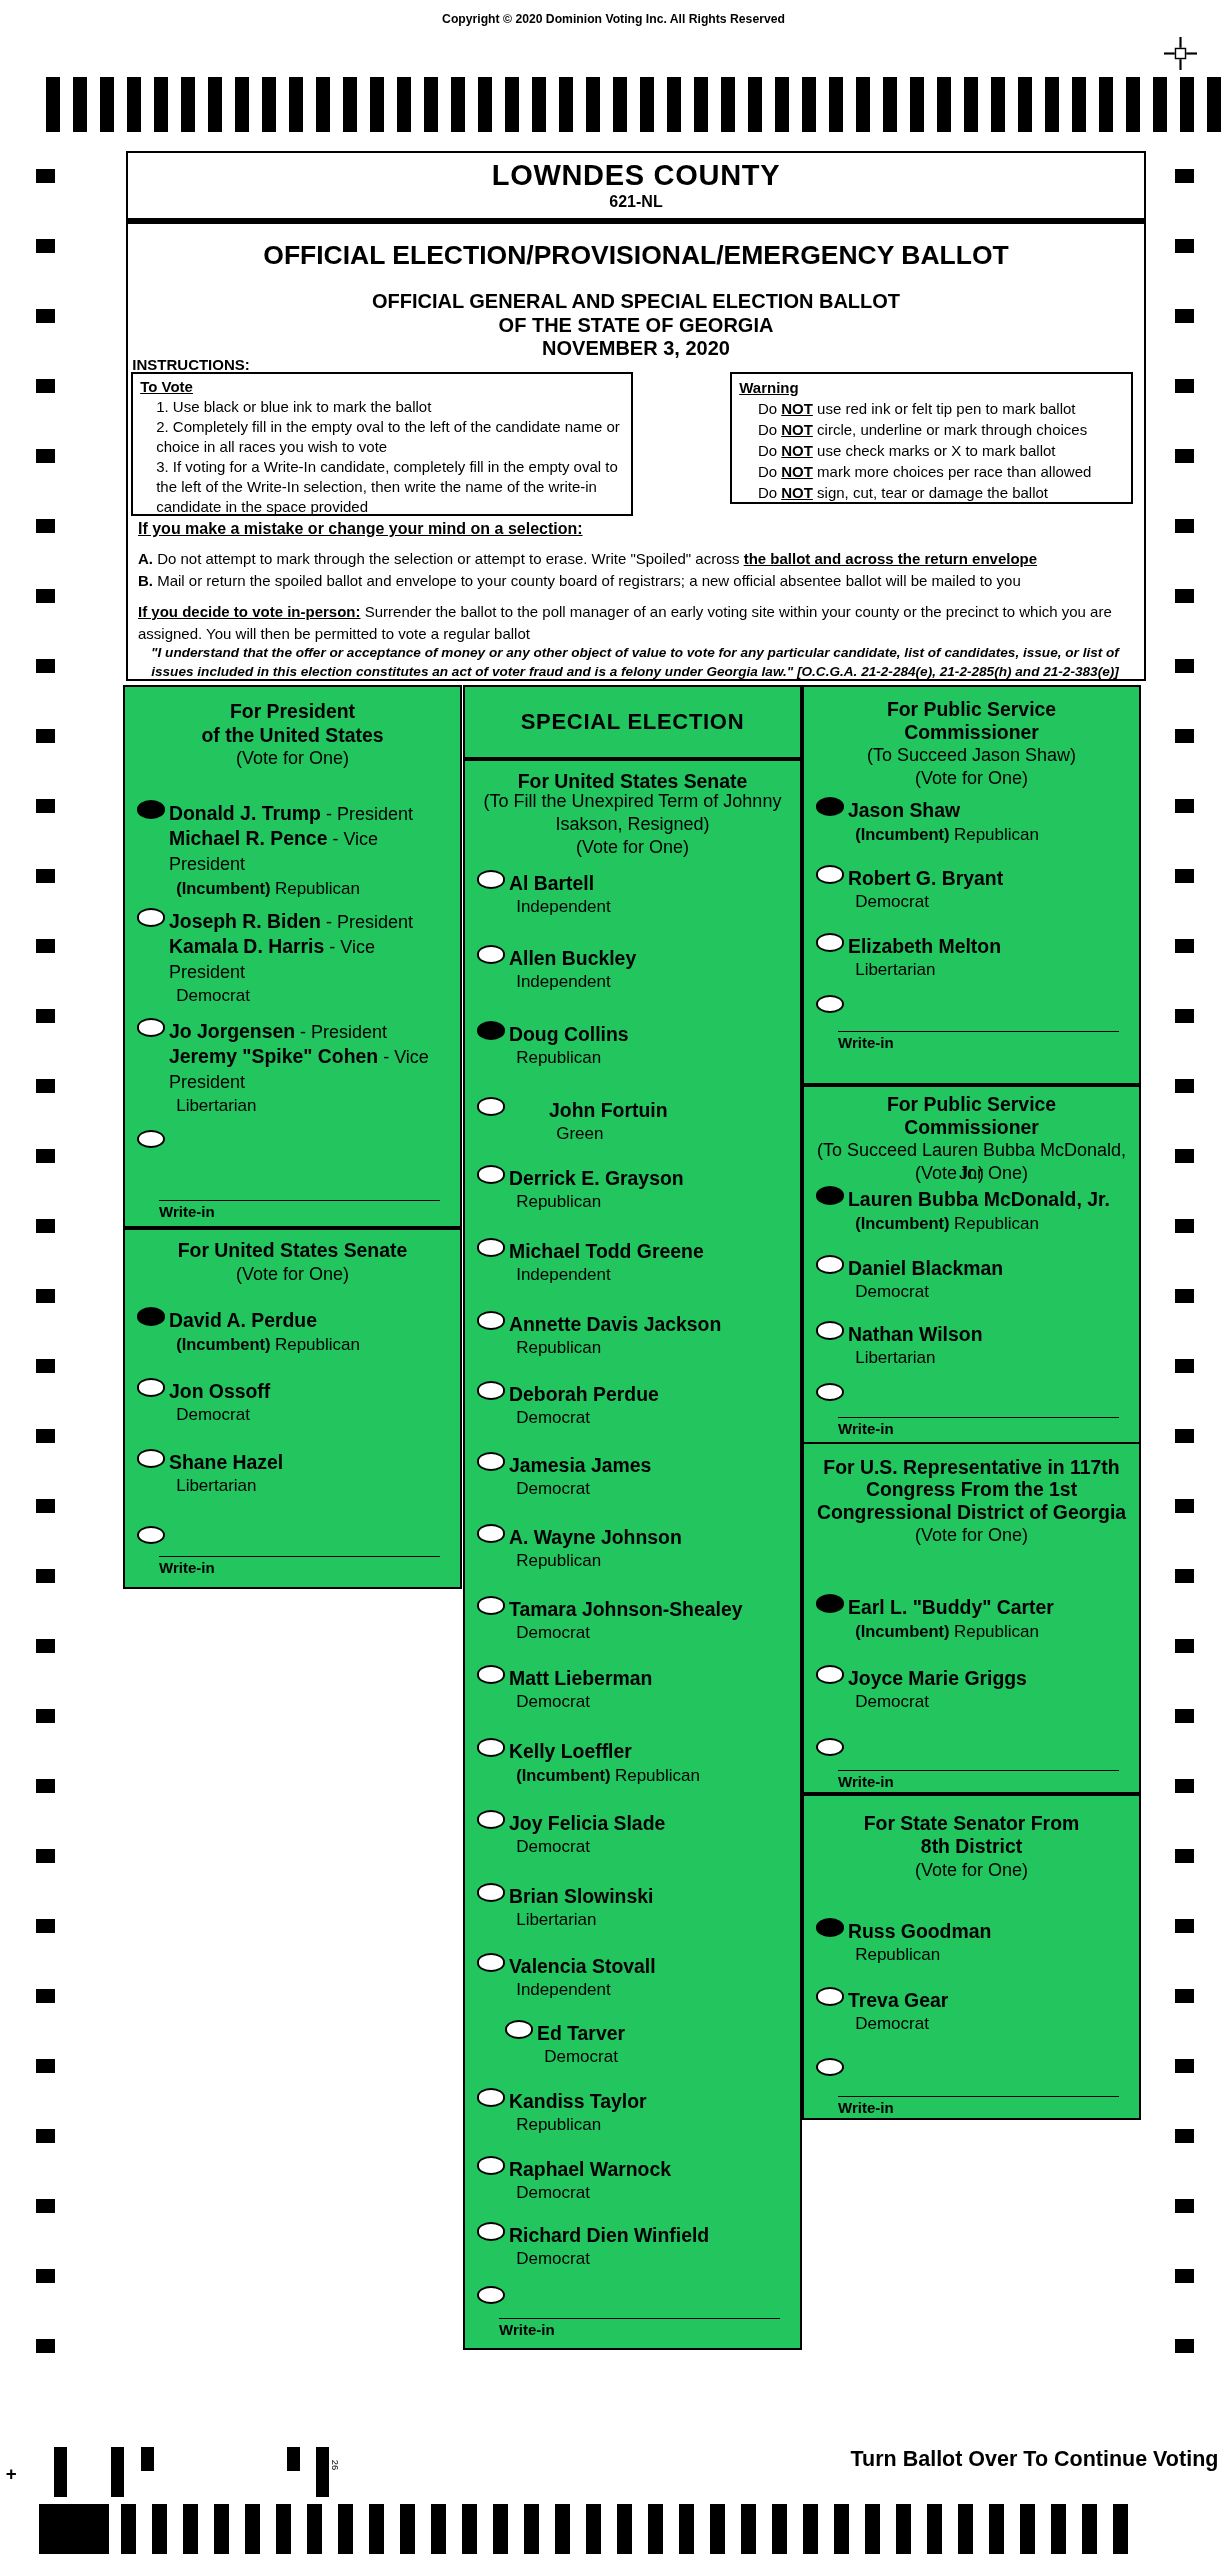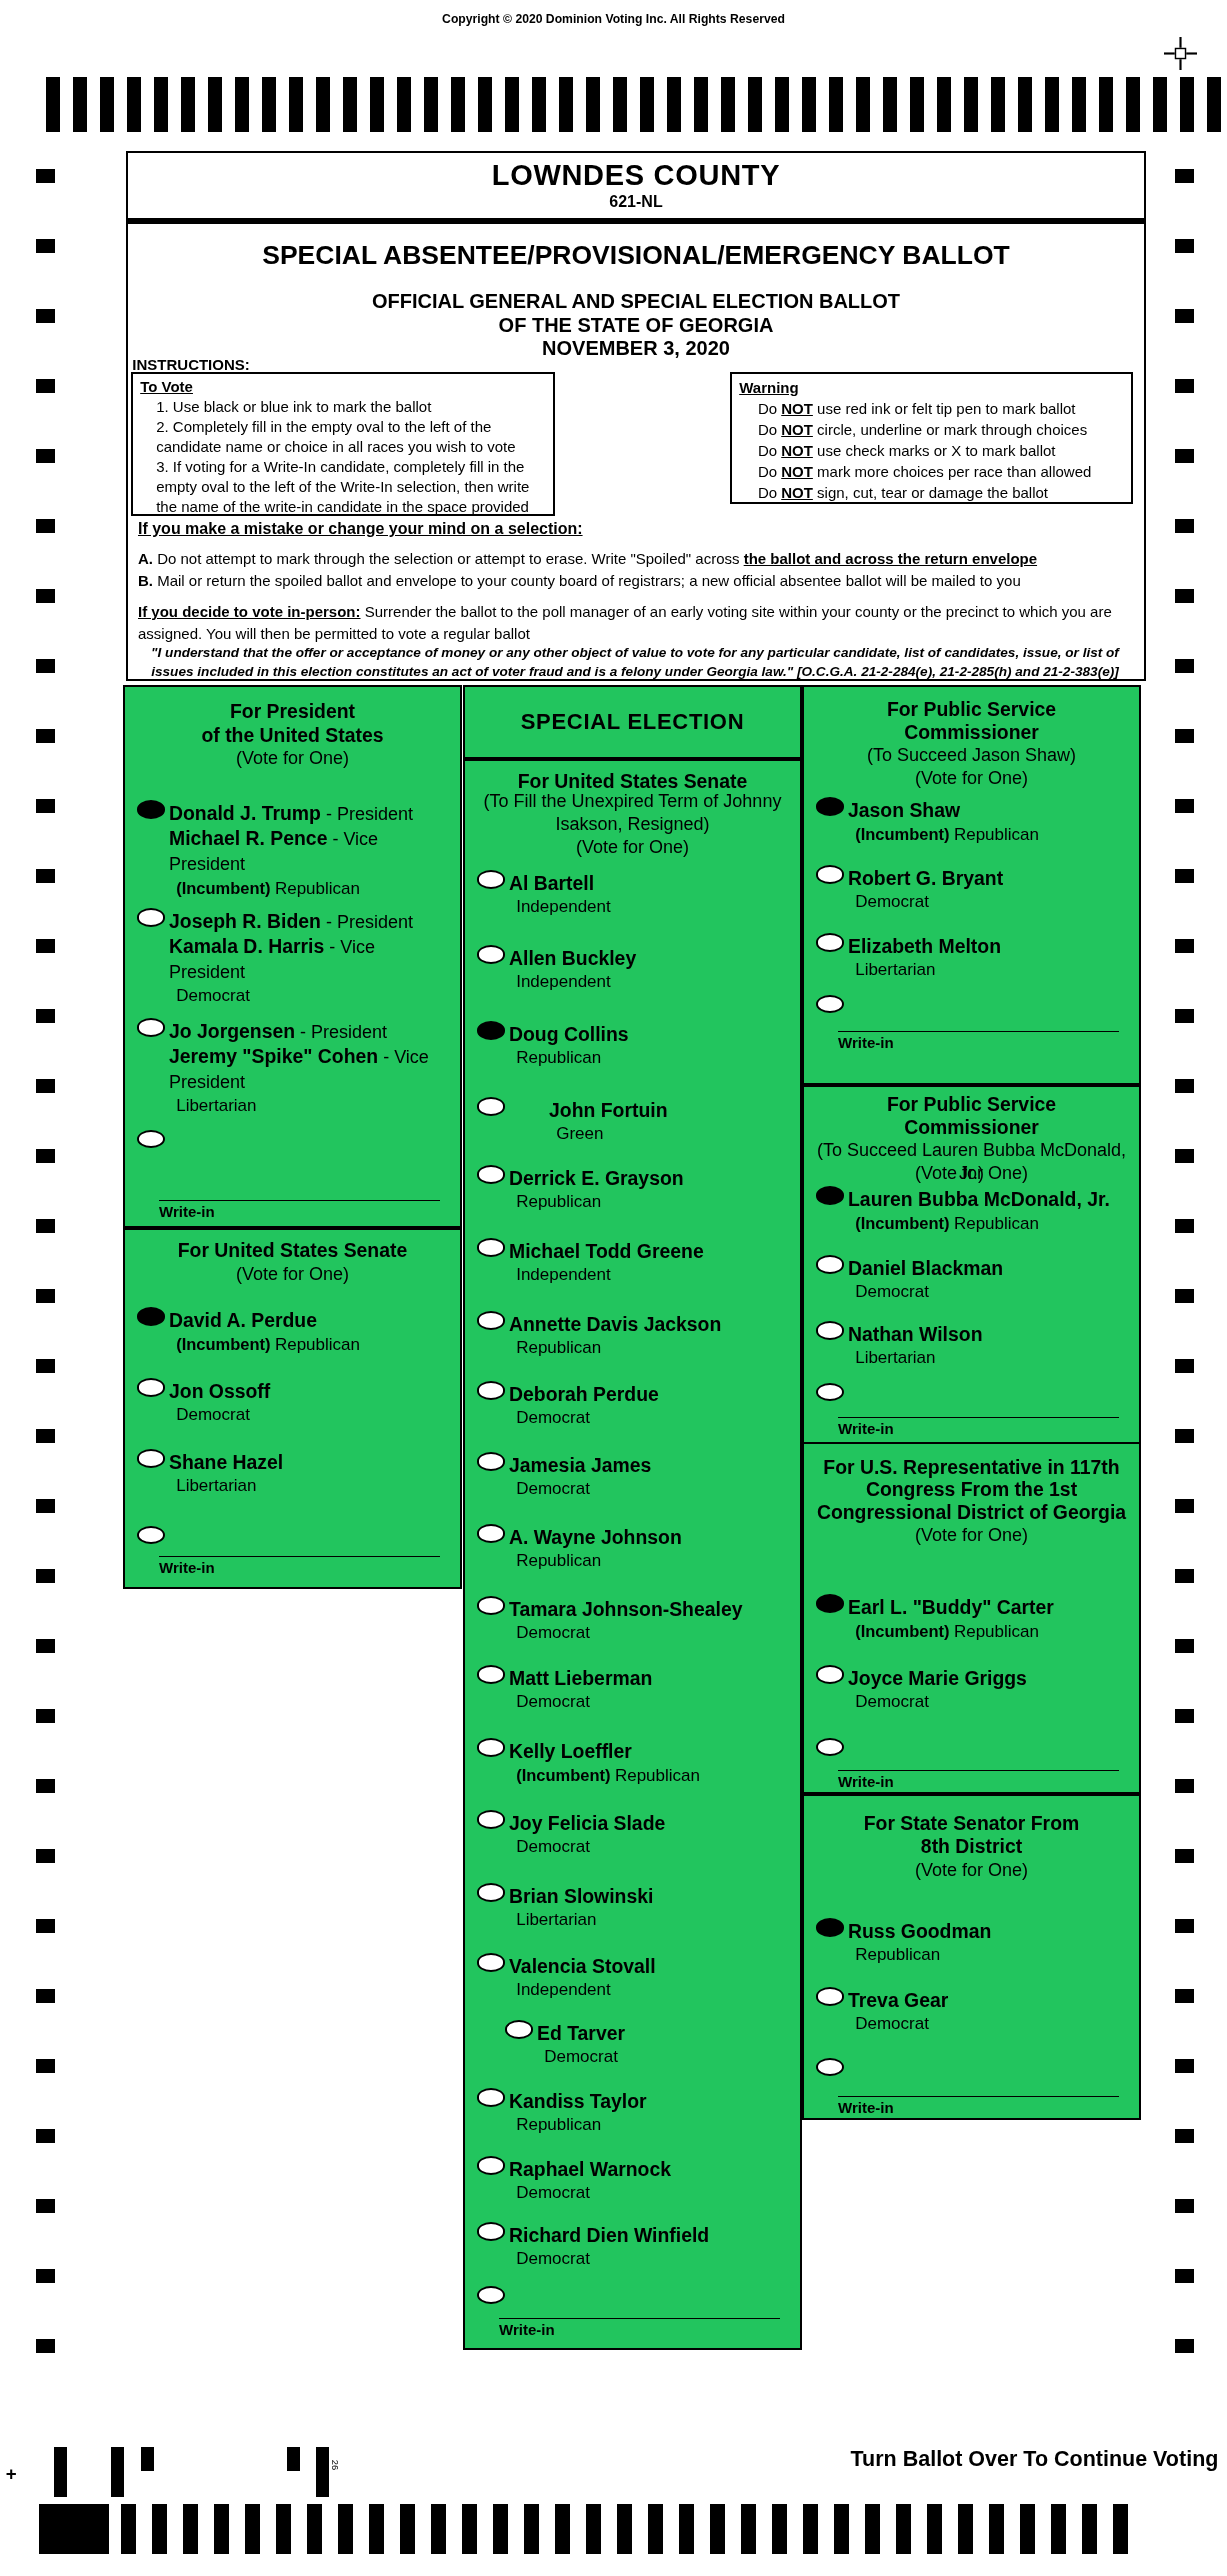--- a/index.html
+++ b/index.html
@@ -19,21 +19,21 @@
   #countybox{position:absolute;left:126px;top:151px;width:1020px;height:69px;border:2.2px solid #000;box-sizing:border-box;text-align:center;}
   #county{margin-top:5.7px;font-size:29px;font-weight:bold;letter-spacing:0.7px;}
   #code{margin-top:1.4px;font-size:16px;font-weight:bold;}
   #titlebox{position:absolute;left:126px;top:220px;width:1020px;height:461px;border:2.2px solid #000;border-top-width:4.3px;box-sizing:border-box;}
   #titlebox .t1{position:absolute;top:16px;left:0;width:100%;text-align:center;font-size:26.5px;font-weight:bold;}
   #titlebox .t2{position:absolute;left:0;width:100%;text-align:center;font-size:20px;font-weight:bold;}
   #titlebox .l2{top:66px;} #titlebox .l3{top:90px;} #titlebox .l4{top:113px;}
   #instr{position:absolute;left:4.3px;top:132px;font-size:15px;font-weight:bold;}
 
   
-  #tovote{position:absolute;left:131px;top:372px;width:424px;height:144px;border:2.2px solid #000;box-sizing:border-box;padding:2.9px 7.2px;font-size:15px;line-height:20px;}
+  #tovote{position:absolute;left:131px;top:372px;width:502px;height:144px;border:2.2px solid #000;box-sizing:border-box;padding:2.9px 7.2px;font-size:15px;line-height:20px;}
   #warning{position:absolute;left:730px;top:372px;width:403px;height:132px;border:2.2px solid #000;box-sizing:border-box;padding:2.9px 7.2px;font-size:15px;line-height:21px;}
   .ititle{font-weight:bold;text-decoration:underline;}
   #tovote-items{padding-left:16px;}
   #warning-items{padding-left:18.7px;}
   .u{text-decoration:underline;}
   .bu{font-weight:bold;text-decoration:underline;}
 
   #mistake-title{position:absolute;left:138px;top:520px;width:997px;font-size:16px;}
   #step-a{position:absolute;left:138px;top:550px;width:1001px;font-size:15px;}
   #step-b{position:absolute;left:138px;top:572px;width:1001px;font-size:15px;}
@@ -85,21 +85,21 @@
   <div id="topmarks"></div>
   <div id="leftmarks"></div>
   <div id="rightmarks"></div>
 
   <div id="countybox">
     <div id="county">LOWNDES COUNTY</div>
     <div id="code">621-NL</div>
   </div>
 
   <div id="titlebox">
-    <div class="t1">SPECIAL ABSENTEE/PROVISIONAL/EMERGENCY BALLOT</div>
+    <div class="t1">OFFICIAL ELECTION/PROVISIONAL/EMERGENCY BALLOT</div>
     <div class="t2 l3">OF THE STATE OF GEORGIA</div>
     <div class="t2 l2">OFFICIAL GENERAL AND SPECIAL ELECTION BALLOT</div>
     <div class="t2 l4">NOVEMBER 3, 2020</div>
     <div id="instr">INSTRUCTIONS:</div>
   </div>
 
   <div id="tovote">
     <div class="ititle">To Vote</div>
     <div id="tovote-items">
         <div class="tv-item">1. Use black or blue ink to mark the ballot</div>

